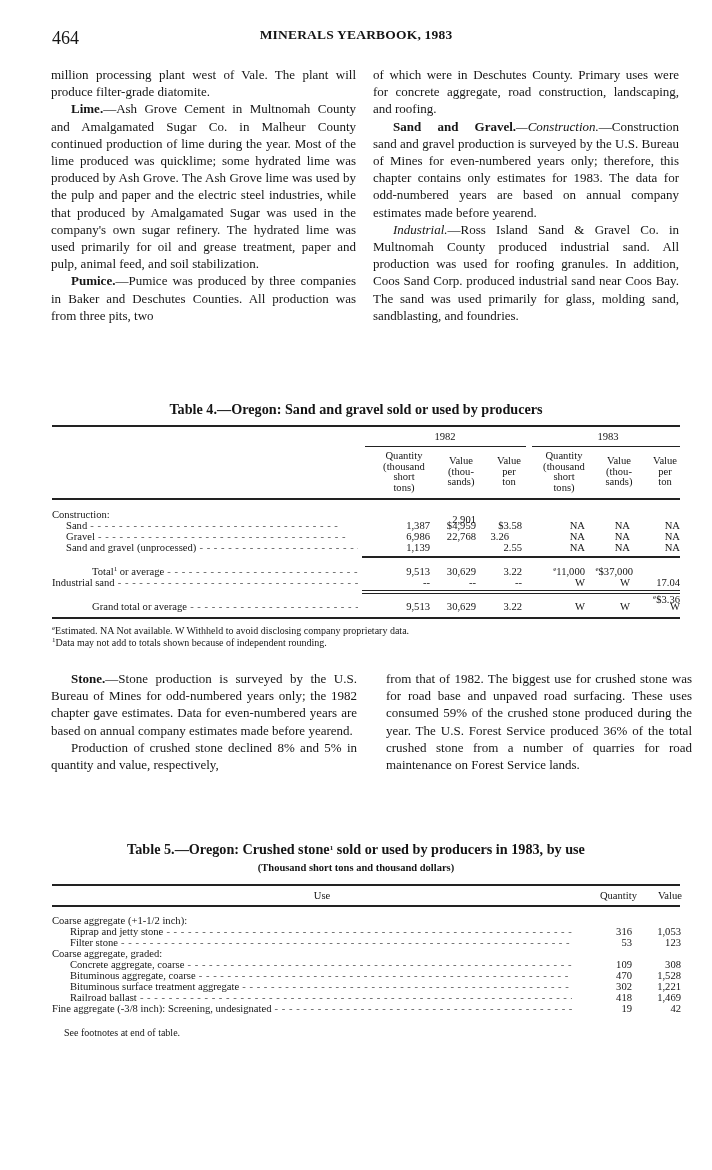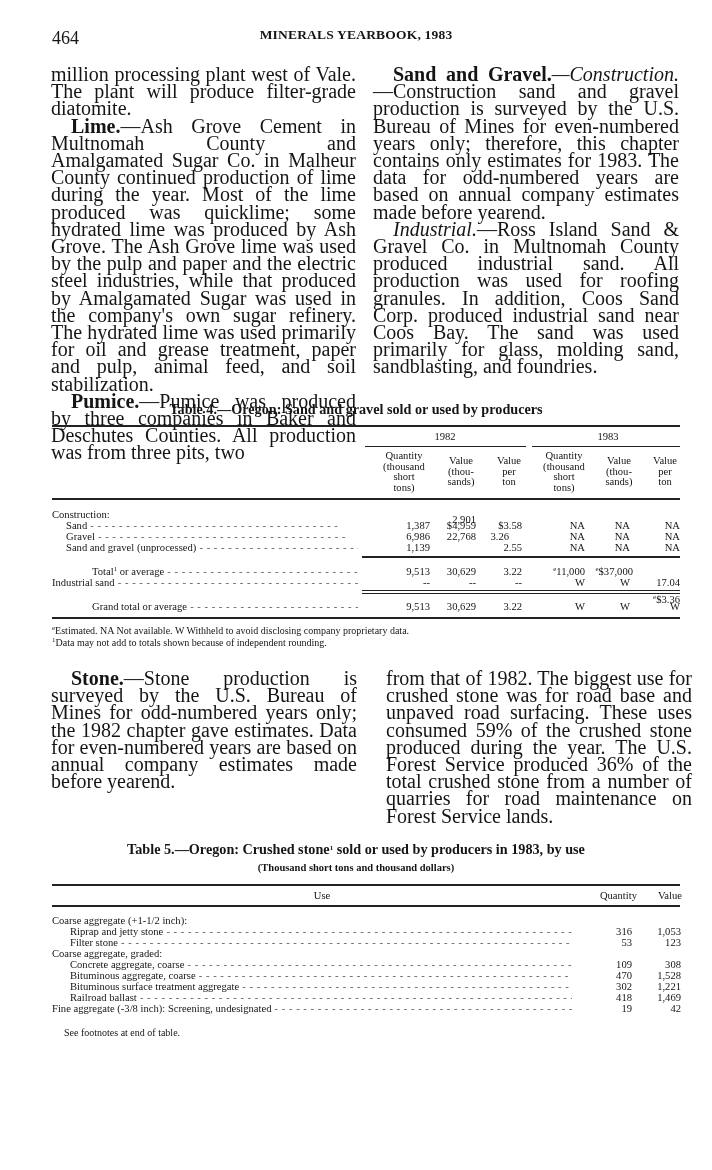--- a/index.html
+++ b/index.html
@@ -4,21 +4,21 @@
 <style>
   html, body { margin: 0; padding: 0; background: #ffffff; }
   body {
     width: 712px; height: 1170px; position: relative; overflow: hidden;
     font-family: "DejaVu Serif", "Liberation Serif", serif;
     color: #151515;
   }
   .page-num { position: absolute; left: 52px; top: 28px; font-size: 18px; font-family: "Liberation Serif", serif; }
   .running-head { position: absolute; left: 0; width: 712px; top: 27px; text-align: center; font-size: 13.5px; font-weight: bold; font-family: "Liberation Serif", serif; letter-spacing: 0.2px; }
 
-  .col { position: absolute; font-family: "Liberation Serif", serif; font-size: 20px; line-height: 17.2px; text-align: justify; }
+  .col { position: absolute; font-family: "Liberation Serif", serif; font-size: 13px; line-height: 17.2px; text-align: justify; }
   .col p { margin: 0; }
   .col p.indent { text-indent: 20px; }
   .col .hd { font-weight: bold; }
   .col .it { font-style: italic; }
 
   .table-title { position: absolute; left: 0; width: 712px; text-align: center; font-family: "Liberation Serif", serif; font-weight: bold; font-size: 14.2px; }
   .table-sub { position: absolute; left: 0; width: 712px; text-align: center; font-family: "Liberation Serif", serif; font-size: 10.5px; }
 
   .rule { position: absolute; background: #222; }
 
@@ -38,20 +38,21 @@
 <div class="page-num">464</div>
 <div class="running-head">MINERALS YEARBOOK, 1983</div>
 
 <div class="col" style="left:51px; top:66px; width:305px;">
   <p>million processing plant west of Vale. The plant will produce filter-grade diatomite.</p>
   <p class="indent"><span class="hd">Lime.</span><span>—Ash Grove Cement in Multnomah County and Amalgamated Sugar Co. in Malheur County continued production of lime during the year. Most of the lime produced was quicklime; some hydrated lime was produced by Ash Grove. The Ash Grove lime was used by the pulp and paper and the electric steel industries, while that produced by Amalgamated Sugar was used in the company's own sugar refinery. The hydrated lime was used primarily for oil and grease treatment, paper and pulp, animal feed, and soil stabilization.</span></p>
   <p class="indent"><span class="hd">Pumice.</span><span>—Pumice was produced by three companies in Baker and Deschutes Counties. All production was from three pits, two</span></p>
 </div>
 
 <div class="col" style="left:373px; top:66px; width:306px;">
+  <p>of which were in Deschutes County. Primary uses were for concrete aggregate, road construction, landscaping, and roofing.</p>
   <p class="indent"><span class="hd">Sand and Gravel.</span><span class="it">—Construction.</span><span>—Construction sand and gravel production is surveyed by the U.S. Bureau of Mines for even-numbered years only; therefore, this chapter contains only estimates for 1983. The data for odd-numbered years are based on annual company estimates made before yearend.</span></p>
   <p class="indent"><span class="it">Industrial.</span><span>—Ross Island Sand &amp; Gravel Co. in Multnomah County produced industrial sand. All production was used for roofing granules. In addition, Coos Sand Corp. produced industrial sand near Coos Bay. The sand was used primarily for glass, molding sand, sandblasting, and foundries.</span></p>
 </div>
 
 <div class="table-title" style="top:401px;">Table 4.—Oregon: Sand and gravel sold or used by producers</div>
 <div class="rule" style="left:52px; top:425px; width:628px; height:1.5px;"></div>
 
 <div class="t ctr" style="left:360px; width:170px; top:431px;">1982</div>
 <div class="t ctr" style="left:534px; width:148px; top:431px;">1983</div>
 <div class="rule" style="left:365px; top:446px; width:161px; height:1px;"></div>
@@ -152,20 +153,21 @@
   <div class="t num" style="left:590px; width:40px; top:601px;">W</div>
   <div class="t num" style="left:640px; width:40px; top:601px;">W</div>
 </div>
 <div class="rule" style="left:52px; top:617px; width:628px; height:1.5px;"></div>
 
 <div class="foot" style="left:52px; top:625px;"><sup>e</sup><span>Estimated.    NA Not available.    W Withheld to avoid disclosing company proprietary data.</span></div>
 <div class="foot" style="left:52px; top:637px;"><sup>1</sup><span>Data may not add to totals shown because of independent rounding.</span></div>
 
 <div class="col" style="left:51px; top:670px; width:306px;">
   <p class="indent"><span class="hd">Stone.</span><span>—Stone production is surveyed by the U.S. Bureau of Mines for odd-numbered years only; the 1982 chapter gave estimates. Data for even-numbered years are based on annual company estimates made before yearend.</span></p>
+  <p class="indent">Production of crushed stone declined 8% and 5% in quantity and value, respectively,</p>
 </div>
 <div class="col" style="left:386px; top:670px; width:306px;">
   <p>from that of 1982. The biggest use for crushed stone was for road base and unpaved road surfacing. These uses consumed 59% of the crushed stone produced during the year. The U.S. Forest Service produced 36% of the total crushed stone from a number of quarries for road maintenance on Forest Service lands.</p>
 </div>
 
 <div class="table-title" style="top:841px;"><span>Table 5.—Oregon: Crushed stone</span><sup>1</sup><span> sold or used by producers in 1983, by use</span></div>
 <div class="table-sub" style="top:862px;font-weight:bold;">(Thousand short tons and thousand dollars)</div>
 <div class="rule" style="left:52px; top:884px; width:628px; height:1.5px;"></div>
 <div class="t ctr" style="left:52px; width:540px; top:890px;">Use</div>
 <div class="t num" style="left:580px; width:57px; top:890px;">Quantity</div>

